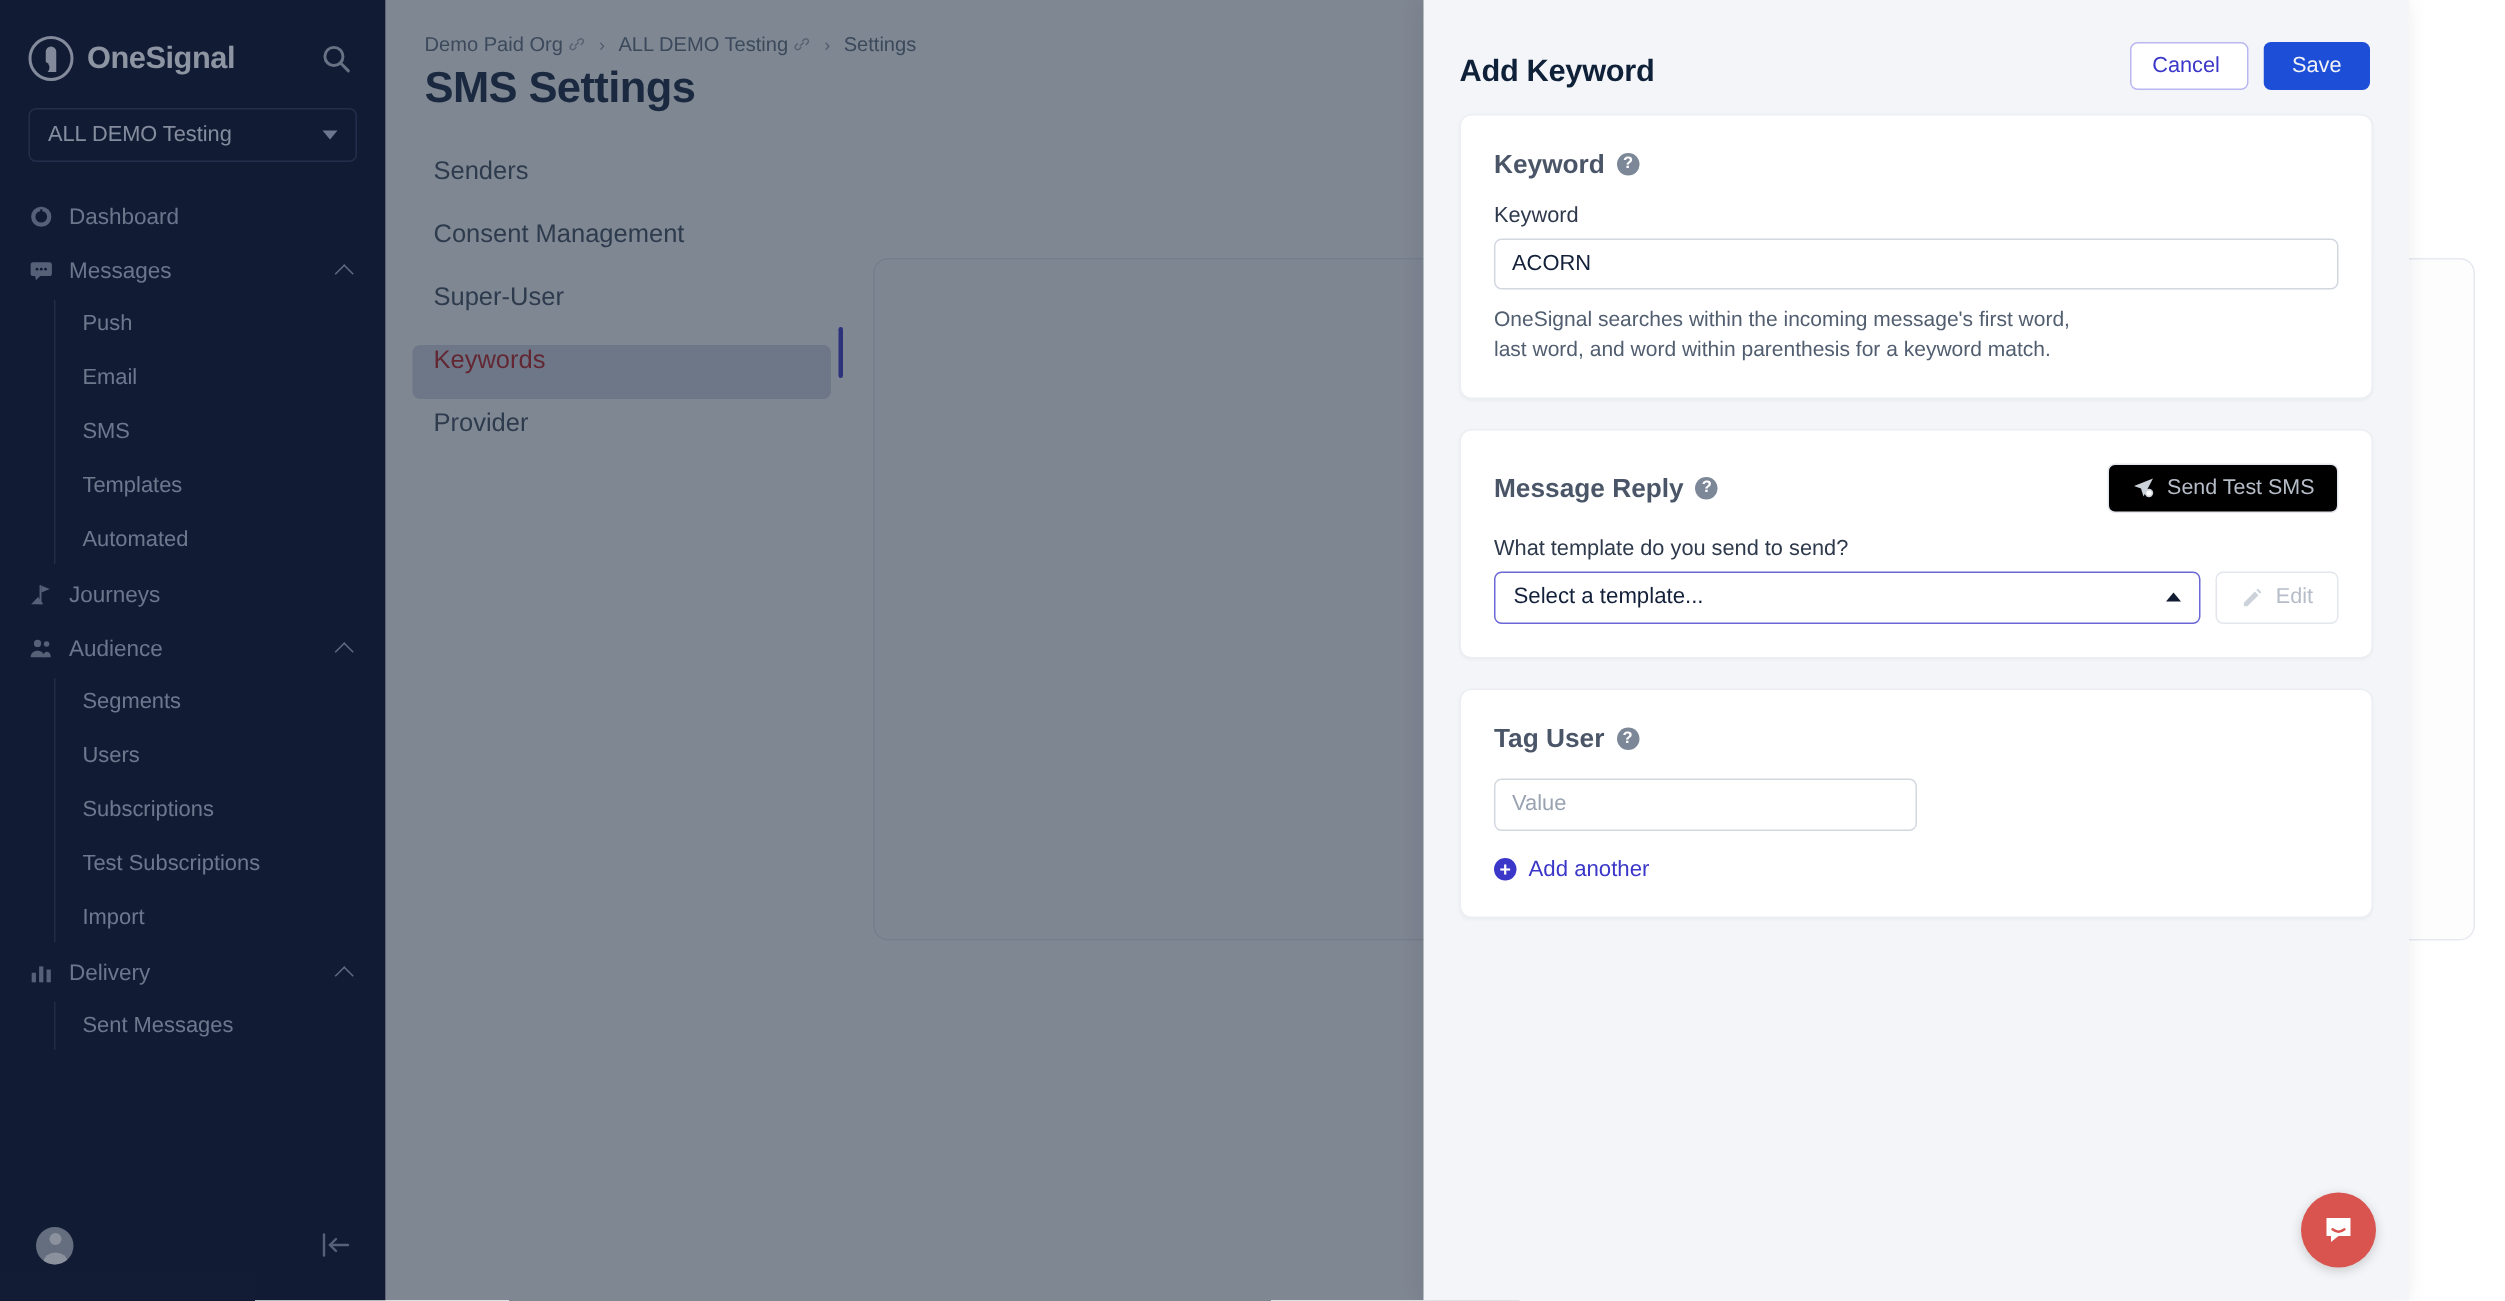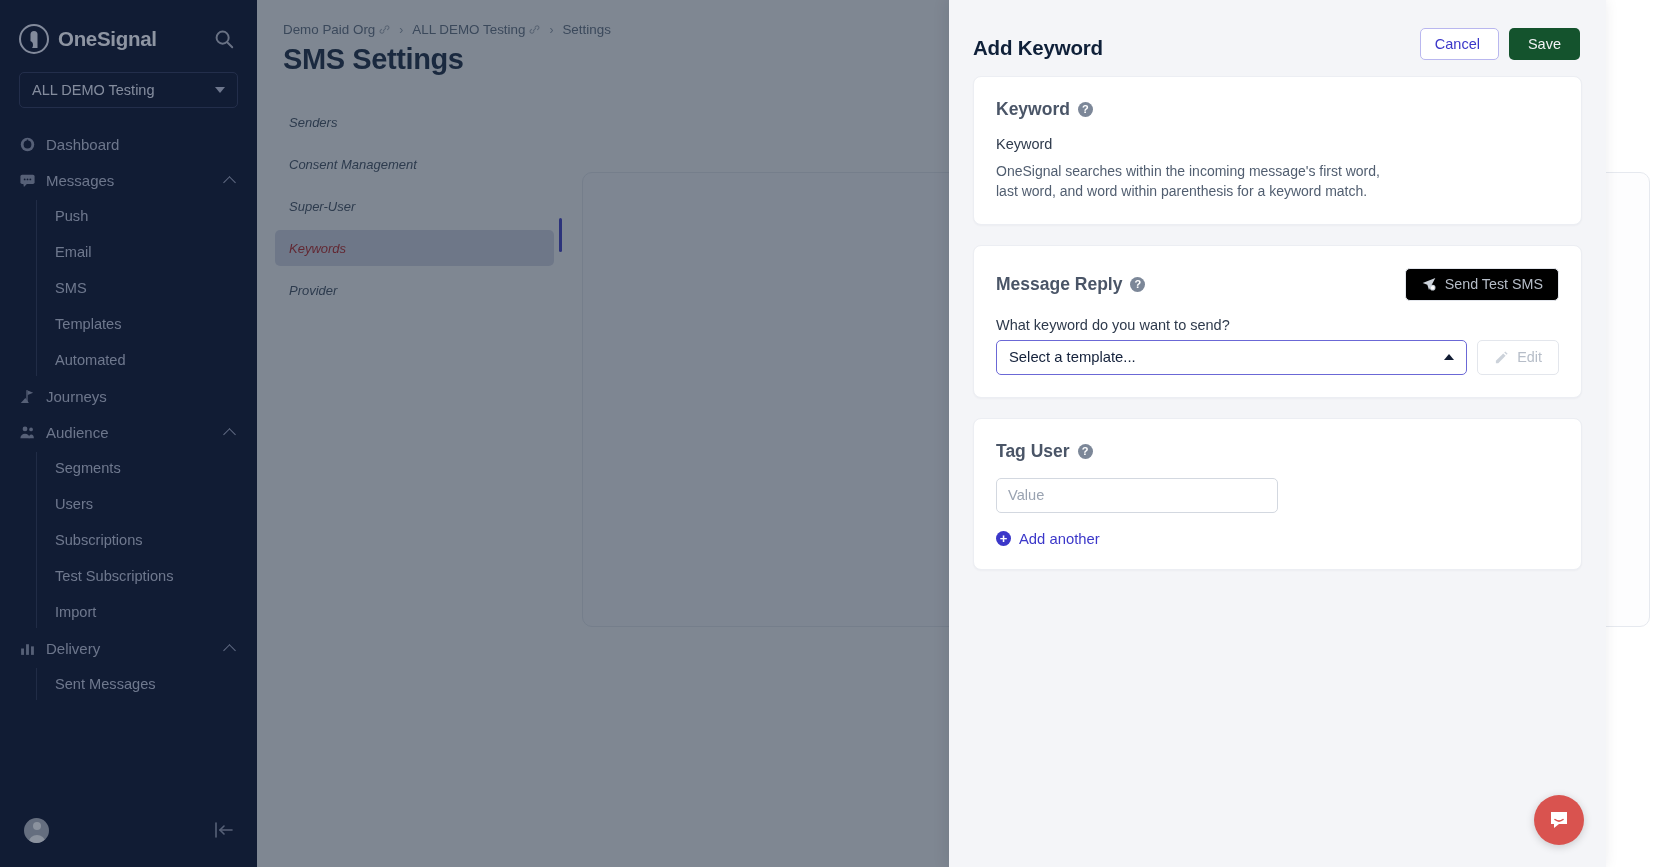--- a/index.html
+++ b/index.html
@@ -114,23 +114,23 @@
   .crumb-link-ico { width: 11px; height: 11px; opacity: .7; }
   .crumb-last { cursor: default; }
   .page-title {
     font-size: 29px; font-weight: 700; color: #0f2039;
     padding: 6px 0 0 26px; letter-spacing: -0.4px;
   }
 
   .content-row { display: flex; padding: 28px 0 0 0; }
   .settings-nav { width: 305px; padding-left: 18px; flex: 0 0 305px; position: relative; }
   .snav-item {
-    height: 36px; display: flex; align-items: center;
+    height: 36px; display: flex; align-items: flex-start;
     padding: 0 14px; margin: 0 8px 6px 0; border-radius: 5px;
-    font-size: 13px; color: #3c4a5c; cursor: pointer; font-style: italic;
+    font-size: 17px; color: #3c4a5c; cursor: pointer;
   }
   .snav-item.active { background: rgba(120,132,180,.30); color: #b91c1c; }
   .snav-marker {
     position: absolute; right: 0; width: 3px; height: 34px;
     background: #3b37c9; border-radius: 2px;
   }
 
   .panel-card {
     flex: 1 1 auto; margin: 68px 20px 0 20px; height: 455px;
     background: #fdfdfe; border: 1px solid #e6e9ef; border-radius: 10px;
@@ -168,21 +168,21 @@
   }
   .drawer-title { font-size: 20.5px; font-weight: 700; color: #0f2039; letter-spacing: -0.2px; }
   .drawer-actions { display: flex; align-items: center; gap: 10px; }
   .btn {
     height: 32px; padding: 0 18px; border-radius: 5px;
     font-size: 14.5px; display: inline-flex; align-items: center;
     justify-content: center; cursor: pointer; border: 1px solid transparent;
     font-family: "Liberation Sans", sans-serif;
   }
   .btn-cancel { background: #fff; border-color: #b9b7ef; color: #3b37c9; padding-left: 14px; }
-  .btn-save { background: #14532d; color: #f2f3f5; cursor: default; }
+  .btn-save { background: #1d4ed8; color: #f2f3f5; cursor: default; }
 
   .drawer-body { flex: 1 1 auto; overflow: hidden; padding: 16px 24px 0 24px; }
 
   .card {
     background: #fff; border: 1px solid #eceef3; border-radius: 8px;
     padding: 22px 22px 22px 22px; margin-bottom: 20px;
     box-shadow: 0 1px 2px rgba(22,34,56,.035);
   }
   .card-head {
     display: flex; align-items: center; justify-content: space-between;
@@ -458,39 +458,40 @@
     <div class="drawer-body">
 
       <div class="card">
         <div class="card-head">
           <span class="card-title">
             <span>Keyword</span>
             <span class="help-dot">?</span>
           </span>
         </div>
         <div class="field-label">Keyword</div>
+        <input class="input" value="ACORN" style="">
         <div class="hint">OneSignal searches within the incoming message's first word, last word, and word within parenthesis for a keyword match.</div>
       </div>
 
       <div class="card">
         <div class="card-head">
           <span class="card-title">
             <span>Message Reply</span>
             <span class="help-dot">?</span>
           </span>
           <button class="btn-ghost">
             <svg width="16" height="16" viewBox="0 0 24 24" fill="#ccd2da">
               <path d="M21.5 3 L2.5 10.5 l7 2.6 L12 21 z"></path>
                 <circle cx="17.5" cy="17.5" r="4.2" fill="#ccd2da"></circle>
                 <circle cx="17.5" cy="17.5" r="2.6" fill="#fff"></circle>
             </svg>
             <span>Send Test SMS</span>
           </button>
         </div>
-        <div class="field-label">What keyword do you want to send?</div>
+        <div class="field-label">What template do you send to send?</div>
         <div class="select-row">
           <div class="select">
             <span>Select a template...</span>
             <span class="caret-up-sm"></span>
           </div>
           <button class="btn-edit">
             <svg width="15" height="15" viewBox="0 0 24 24" fill="#ccd2da">
               <path d="M3 17.2 L14.8 5.4 l3.8 3.8 L6.8 21 H3 z"></path>
                 <path d="M16.4 3.8 l1.6-1.6 3.8 3.8 -1.6 1.6 z"></path>
             </svg>

